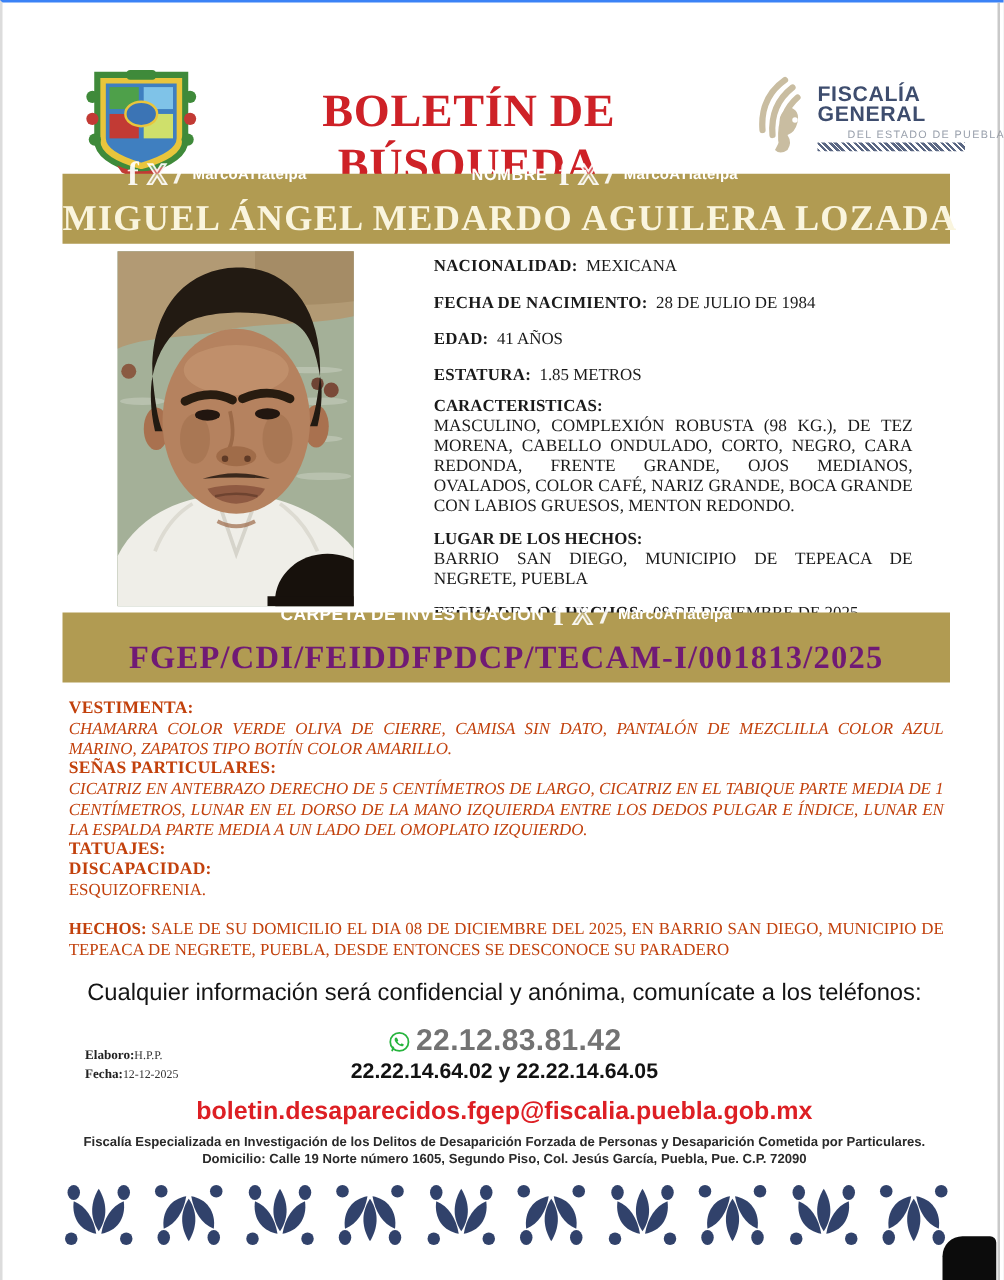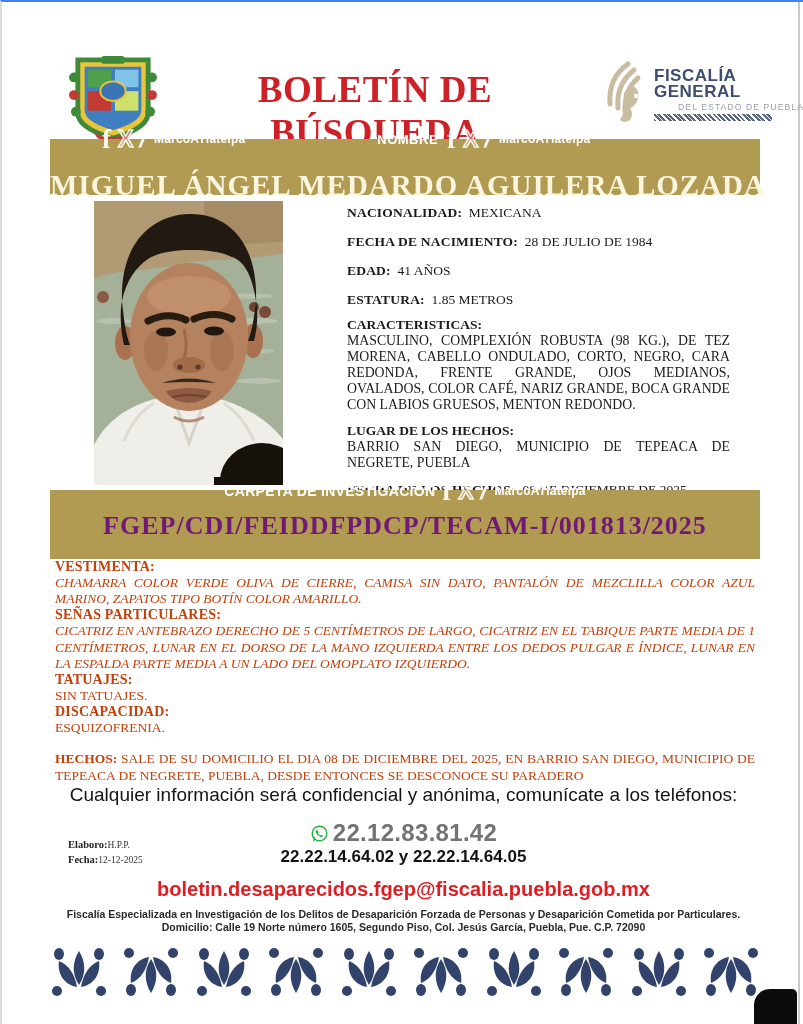--- a/index.html
+++ b/index.html
@@ -23,30 +23,30 @@
   .agency .eagle { width:52px; height:84px; flex:0 0 auto; }
   .agency .agency-text { margin-left:4px; }
   .agency .l1 { font-family:"Liberation Sans", sans-serif; font-weight:bold; font-size:17px; line-height:16px; color:#3e4d6e; letter-spacing:.5px; }
   .agency .l3 { font-family:"Liberation Sans", sans-serif; font-size:8.6px; color:#99a0ac; letter-spacing:1.1px; margin-top:2px; white-space:nowrap;padding-left:24px; }
   .agency .pattern { margin-top:2px; height:7px; width:118px;
     background:repeating-linear-gradient(45deg,#3e4d6e 0 2px,#fff 2px 4px,#3e4d6e 4px 6px,#fff 6px 7px); opacity:.85; }
 
   
   .goldbar { position:absolute; left:48px; width:710px; background:#b19b52; }
   .namebar { top:137px; height:56px; }
-  .carpetabar { top:488px; height:69px; }
+  .carpetabar { top:488px; height:56px; }
   .social-row { position:absolute; width:100%; display:flex; align-items:center; justify-content:center; gap:7px;
     color:#fff; font-family:"Liberation Sans", sans-serif; }
   .icon-f { font-family:"Liberation Serif", serif; font-weight:bold; font-size:27px; color:rgba(255,255,255,.92); line-height:20px; }
   .icon-x { font-family:"Liberation Sans", sans-serif; font-weight:bold; font-size:23px; color:rgba(255,255,255,.28); -webkit-text-stroke:1.4px rgba(255,255,255,.9); line-height:20px; }
   .icon-slash { font-size:24px; font-weight:bold; color:rgba(255,255,255,.9); transform:skewX(-12deg); line-height:20px; }
   .handle { font-size:12px; font-weight:bold; color:#fff; letter-spacing:.2px; }
   .nombre-label { font-size:13px; font-weight:bold; color:#fff; letter-spacing:.5px; margin-right:2px; }
   .bulletin-name {
-    position:absolute; left:0; top:30px; width:100%; text-align:left;
+    position:absolute; left:0; top:20px; width:100%; text-align:left;
     font-family:"Liberation Serif", serif; font-weight:bold; font-size:29px;
     color:#faf5de; letter-spacing:1px; white-space:nowrap;
   }
   .carpeta-label-row { top:-9px; }
   .carpeta-num {
     position:absolute; left:0; top:21px; width:100%; text-align:center;
     font-family:"Liberation Serif", serif; font-weight:bold; font-size:26px;
     color:#701a75; letter-spacing:1px;
   }
 
@@ -239,21 +239,20 @@
     </div>
     <div class="carpeta-num">FGEP/CDI/FEIDDFPDCP/TECAM-I/001813/2025</div>
   </div>
 
   <div class="bodytext">
     <div class="h">VESTIMENTA:</div>
     <div class="ital">CHAMARRA COLOR VERDE OLIVA DE CIERRE, CAMISA SIN DATO, PANTALÓN DE MEZCLILLA COLOR AZUL MARINO, ZAPATOS TIPO BOTÍN COLOR AMARILLO.</div>
     <div class="h">SEÑAS PARTICULARES:</div>
     <div class="ital">CICATRIZ EN ANTEBRAZO DERECHO DE 5 CENTÍMETROS DE LARGO, CICATRIZ EN EL TABIQUE PARTE MEDIA DE 1 CENTÍMETROS, LUNAR EN EL DORSO DE LA MANO IZQUIERDA ENTRE LOS DEDOS PULGAR E ÍNDICE, LUNAR EN LA ESPALDA PARTE MEDIA A UN LADO DEL OMOPLATO IZQUIERDO.</div>
     <div class="h">TATUAJES:</div>
-    <div class="plain">SIN TATUAJES.</div>
     <div class="h">DISCAPACIDAD:</div>
     <div class="plain">ESQUIZOFRENIA.</div>
     <div class="hechos">
       <b>HECHOS:</b><span> SALE DE SU DOMICILIO EL DIA 08 DE DICIEMBRE DEL 2025, EN BARRIO SAN DIEGO, MUNICIPIO DE TEPEACA DE NEGRETE, PUEBLA, DESDE ENTONCES SE DESCONOCE SU PARADERO</span>
     </div>
   </div>
 
   <div class="confidential">Cualquier información será confidencial y anónima, comunícate a los teléfonos:</div>
 
   <div class="wa-row">

